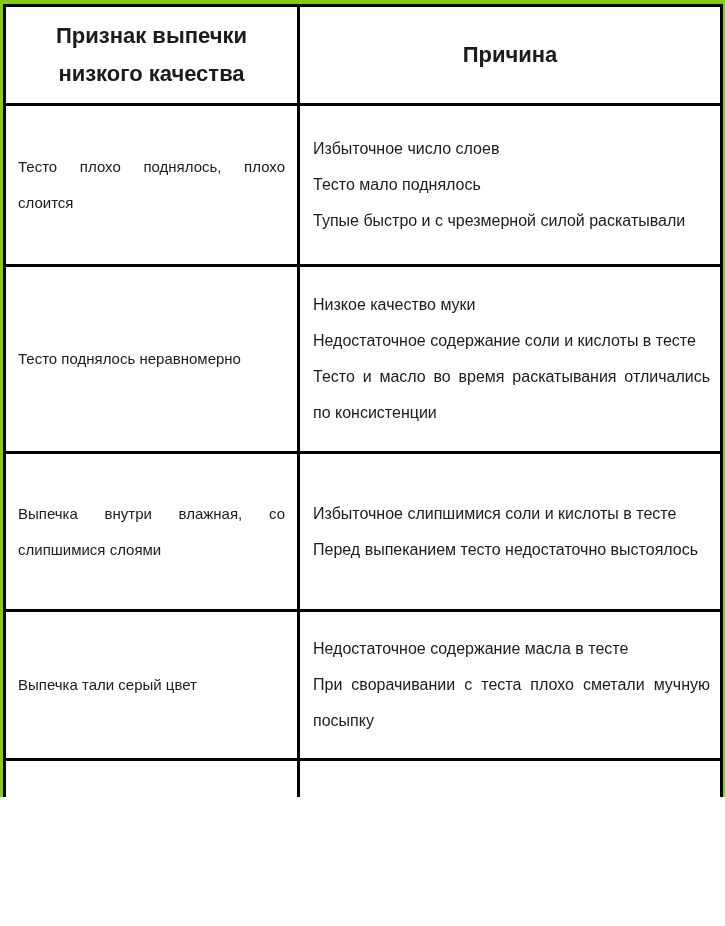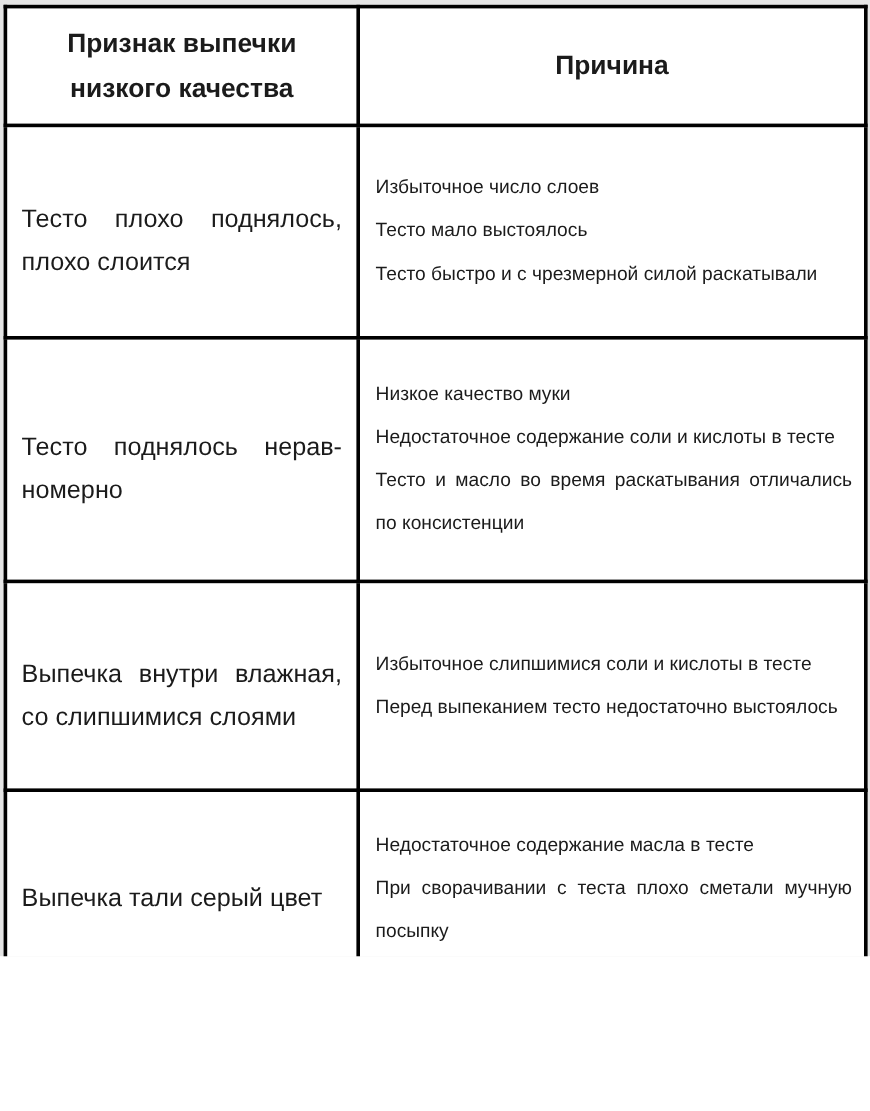--- a/index.html
+++ b/index.html
@@ -4,21 +4,21 @@
 <style>
   html, body {
     margin: 0;
     padding: 0;
     background: #ffffff;
   }
   .page {
     position: relative;
     width: 725px;
     height: 797px;
-    background: #e5e5e5;
+    background: #84cc16;
     overflow: hidden;
     font-family: "Liberation Sans", "DejaVu Sans", sans-serif;
     color: #1b1b1b;
   }
   table.defects-table {
     position: absolute;
     left: 3px;
     top: 4px;
     width: 717px;
     border-collapse: collapse;
@@ -36,24 +36,24 @@
   }
   th.hdr {
     height: 96px;
     font-size: 22px;
     font-weight: bold;
     line-height: 38px;
     text-align: center;
     padding: 0 26px;
   }
   td.sign-cell {
-    font-size: 21px;
+    font-size: 15px;
     line-height: 36px;
     text-align: justify;
-    padding: 22px 12px 6px 12px;
+    padding: 6px 12px 6px 12px;
     hyphens: manual;
   }
   td.cause-cell {
     font-size: 16px;
     line-height: 36px;
     padding: 6px 10px 6px 13px;
     hyphens: manual;
   }
   td.cause-cell p {
     margin: 0;
@@ -80,22 +80,22 @@
       <tr>
         <th class="hdr">Признак выпечки низкого качества</th>
         <th class="hdr">Причина</th>
       </tr>
     </thead>
     <tbody>
       <tr class="row-0">
         <td class="sign-cell">Тесто плохо поднялось, плохо слоится</td>
         <td class="cause-cell">
           <p>Избыточное число слоев</p>
-          <p>Тесто мало выстоялось</p>
-          <p>Тесто быстро и с чрезмерной силой раскатывали</p>
+          <p>Тесто мало поднялось</p>
+          <p>Тупые быстро и с чрезмерной силой раскатывали</p>
         </td>
       </tr>
       <tr class="row-1">
         <td class="sign-cell">Тесто поднялось нерав­номерно</td>
         <td class="cause-cell">
           <p>Низкое качество муки</p>
           <p>Недостаточное содержание соли и кислоты в тесте</p>
           <p>Тесто и масло во время раскатыва­ния отличались по консистенции</p>
         </td>
       </tr>

